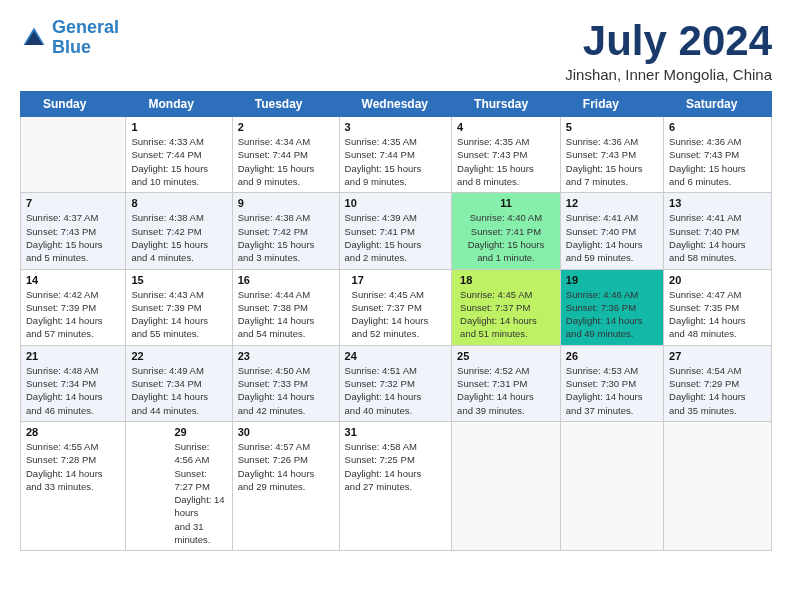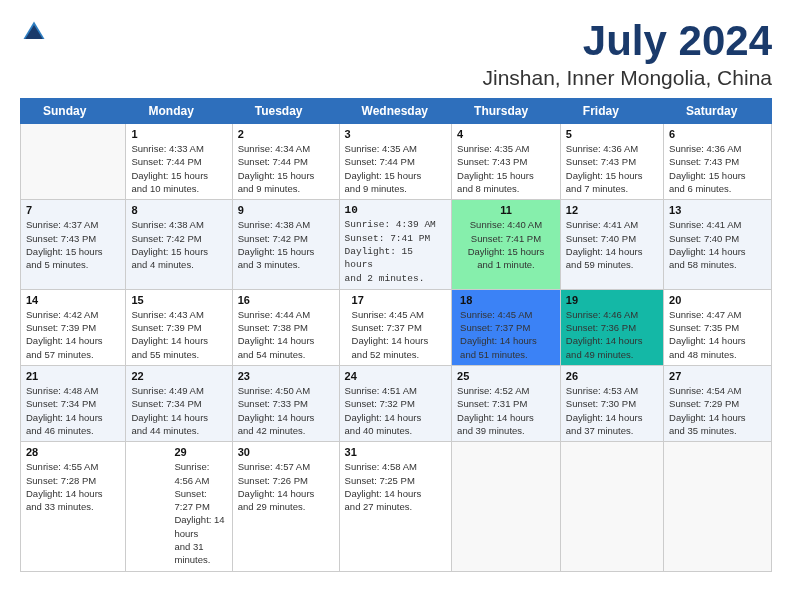--- a/index.html
+++ b/index.html
@@ -44,21 +44,21 @@
       text-align: right;
       margin-left: 20px;
     }
     .month-title {
       font-size: 42px;
       font-weight: bold;
       color: #1a3a6b;
       line-height: 1.1;
     }
     .location {
-      font-size: 21px;
+      font-size: 15px;
       color: #333;
       margin-top: 2px;
     }
     .calendar {
       width: 100%;
       border-collapse: collapse;
       font-size: 10px;
     }
     .calendar th {
       background: #2e6fbc;
@@ -96,20 +96,24 @@
 </head>
 <body>
 
 <div class="page">
   <div class="header">
     <div class="logo">
       <svg class="logo-icon" viewBox="0 0 32 32">
         <polygon points="16,4 28,24 4,24" fill="#2e7ec2"></polygon>
         <polygon points="16,8 26,24 6,24" fill="#1a3a6b"></polygon>
       </svg>
+      <div class="logo-text">
+        <div><span>General</span></div>
+        <div><span style="color:#2e7ec2">Blue</span></div>
+      </div>
     </div>
     <div class="title-block">
       <div class="month-title">July 2024</div>
       <div class="location">Jinshan, Inner Mongolia, China</div>
     </div>
   </div>
 
   <table class="calendar">
     <thead>
       <tr>
@@ -156,21 +160,21 @@
             <div class="day-info">Sunrise: 4:37 AM<br>Sunset: 7:43 PM<br>Daylight: 15 hours<br>and 5 minutes.</div>
           </td>
           <td style="background: rgb(240, 244, 250);">
             <span class="day-num">8</span>
             <div class="day-info">Sunrise: 4:38 AM<br>Sunset: 7:42 PM<br>Daylight: 15 hours<br>and 4 minutes.</div>
           </td>
           <td style="background: rgb(240, 244, 250);">
             <span class="day-num">9</span>
             <div class="day-info">Sunrise: 4:38 AM<br>Sunset: 7:42 PM<br>Daylight: 15 hours<br>and 3 minutes.</div>
           </td>
-          <td style="background: rgb(240, 244, 250); font-family: Liberation Mono, monospace;">
+          <td style="background: rgb(240, 244, 250);">
             <span class="day-num">10</span>
             <div class="day-info">Sunrise: 4:39 AM<br>Sunset: 7:41 PM<br>Daylight: 15 hours<br>and 2 minutes.</div>
           </td>
           <td style="background: #86efac; text-align: center;">
             <span class="day-num">11</span>
             <div class="day-info">Sunrise: 4:40 AM<br>Sunset: 7:41 PM<br>Daylight: 15 hours<br>and 1 minute.</div>
           </td>
           <td style="background: rgb(240, 244, 250);">
             <span class="day-num">12</span>
             <div class="day-info">Sunrise: 4:41 AM<br>Sunset: 7:40 PM<br>Daylight: 14 hours<br>and 59 minutes.</div>
@@ -190,21 +194,21 @@
             <div class="day-info">Sunrise: 4:43 AM<br>Sunset: 7:39 PM<br>Daylight: 14 hours<br>and 55 minutes.</div>
           </td>
           <td style="background: rgb(255, 255, 255);">
             <span class="day-num">16</span>
             <div class="day-info">Sunrise: 4:44 AM<br>Sunset: 7:38 PM<br>Daylight: 14 hours<br>and 54 minutes.</div>
           </td>
           <td style="background: rgb(255, 255, 255); padding-left: 12px;">
             <span class="day-num">17</span>
             <div class="day-info">Sunrise: 4:45 AM<br>Sunset: 7:37 PM<br>Daylight: 14 hours<br>and 52 minutes.</div>
           </td>
-          <td style="background: #3b82f6; padding-left: 8px;">
+          <td style="background: #bef264; padding-left: 8px;">
             <span class="day-num">18</span>
             <div class="day-info">Sunrise: 4:45 AM<br>Sunset: 7:37 PM<br>Daylight: 14 hours<br>and 51 minutes.</div>
           </td>
           <td style="background: #14b8a6;">
             <span class="day-num">19</span>
             <div class="day-info">Sunrise: 4:46 AM<br>Sunset: 7:36 PM<br>Daylight: 14 hours<br>and 49 minutes.</div>
           </td>
           <td style="background: rgb(255, 255, 255);">
             <span class="day-num">20</span>
             <div class="day-info">Sunrise: 4:47 AM<br>Sunset: 7:35 PM<br>Daylight: 14 hours<br>and 48 minutes.</div>

